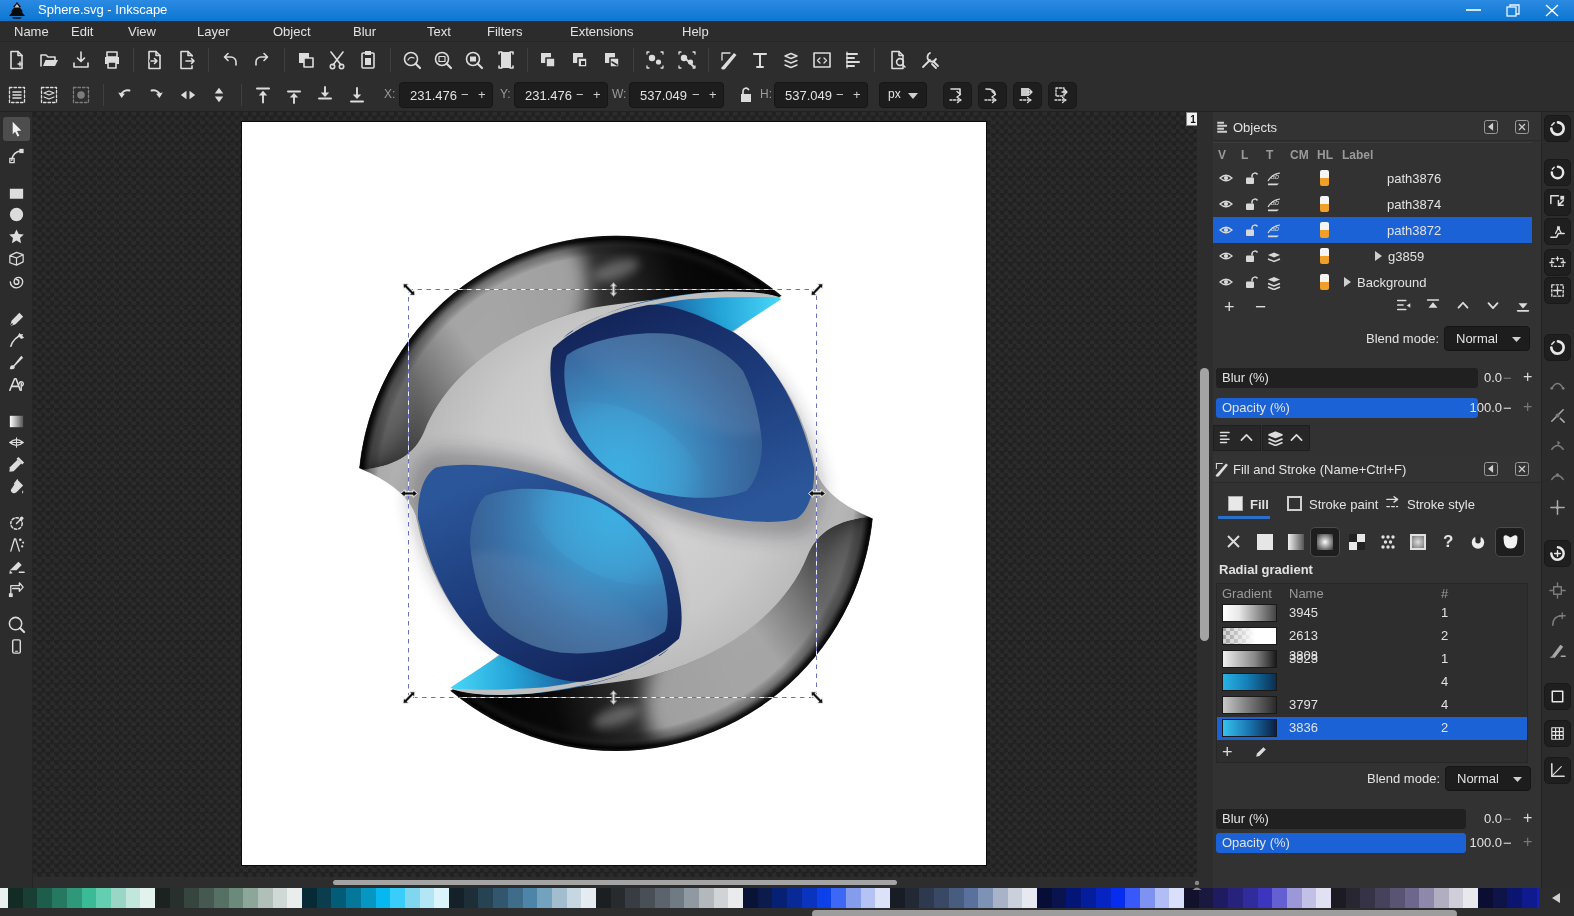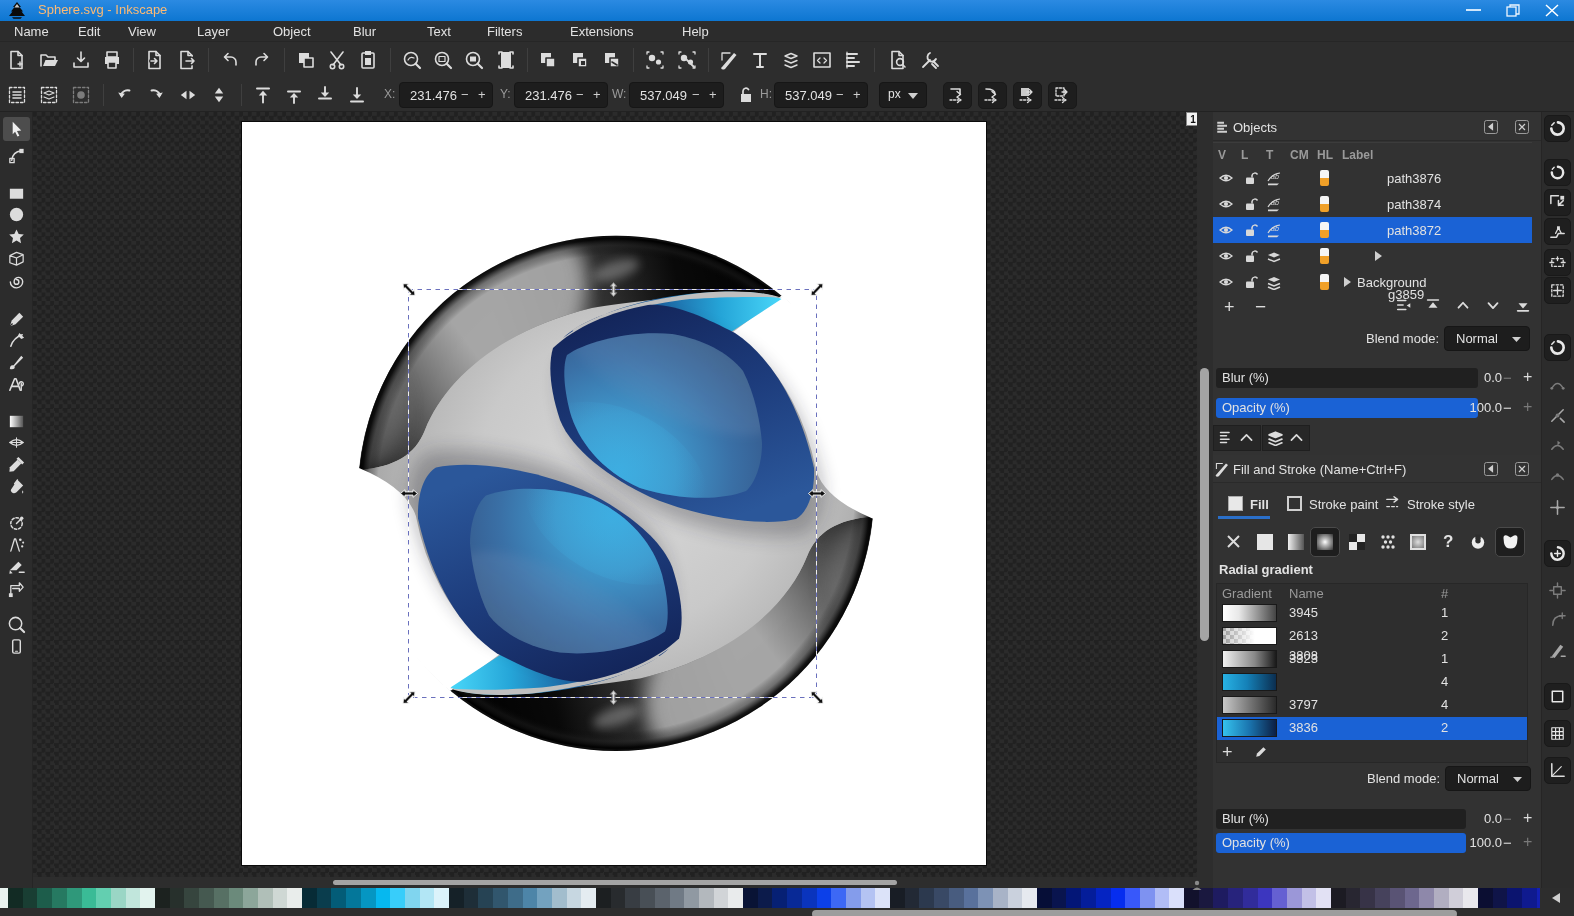--- a/index.html
+++ b/index.html
@@ -8,32 +8,32 @@
 .gray{color:#9a9a9a;}
 svg{display:block;}
 </style></head><body>
 
 <div class="a" style="left:0;top:0;width:1574px;height:21px;background:linear-gradient(#2b8ae2,#0d76d1);"></div>
 <svg class="a" style="left:8px;top:2px" width="18" height="17" viewBox="0 0 18 17">
 <path d="M9 0 L13 5 L11.5 5 L15 9.5 L13.5 9.5 L17 14 L1 14 L4.5 9.5 L3 9.5 L6.5 5 L5 5 Z" fill="#0b0b0b"></path>
 <path d="M9 2 L11.6 5.4 L6.4 5.4 Z" fill="#e8e8e8" opacity=".85"></path>
 <path d="M4 15.2 h10 l-1.5 1.6 h-7 Z" fill="#0b0b0b"></path>
   </svg>
-<div class="a txt" style="left:38px;top:2px;font-size:13px;color:#fdba74;">Sphere.svg - Inkscape</div>
+<div class="a txt" style="left:38px;top:2px;font-size:13px;color:#ffffff;">Sphere.svg - Inkscape</div>
 <div class="a" style="left:1466px;top:9px;width:15px;height:2px;background:#cfe6fa;"></div>
 <svg class="a" style="left:1506px;top:4px" width="14" height="13" viewBox="0 0 14 13">
 <rect x="1" y="3" width="9" height="9" fill="none" stroke="#eef6fd" stroke-width="1.3"></rect>
 <path d="M4 3 V1 H13 V10 H10" fill="none" stroke="#eef6fd" stroke-width="1.3"></path>
   </svg>
 <svg class="a" style="left:1545px;top:4px" width="14" height="13" viewBox="0 0 14 13">
 <path d="M1 1 L13 12 M13 1 L1 12" stroke="#fff" stroke-width="1.5"></path>
   </svg>
 <div class="a" style="left:0;top:21px;width:1574px;height:21px;background:#2c2c2c;border-bottom:1px solid #262626;"></div>
 <div class="a txt" style="left:14px;top:24px;">Name</div>
-<div class="a txt" style="left:78px;top:24px;">Edit</div>
+<div class="a txt" style="left:71px;top:24px;">Edit</div>
 <div class="a txt" style="left:128px;top:24px;">View</div>
 <div class="a txt" style="left:197px;top:24px;">Layer</div>
 <div class="a txt" style="left:273px;top:24px;">Object</div>
 <div class="a txt" style="left:353px;top:24px;">Blur</div>
 <div class="a txt" style="left:427px;top:24px;">Text</div>
 <div class="a txt" style="left:487px;top:24px;">Filters</div>
 <div class="a txt" style="left:570px;top:24px;">Extensions</div>
 <div class="a txt" style="left:682px;top:24px;">Help</div>
 <div class="a" style="left:0;top:42px;width:1574px;height:36px;background:#2d2d2d;"></div>
 <div class="a" style="left:0;top:78px;width:1574px;height:34px;background:#2d2d2d;border-bottom:1px solid #222;"></div>
@@ -585,21 +585,21 @@
     <path d="M9 7.5 V5.5 a3 3 0 0 1 5.5-1" fill="none" stroke="#d8d8d8" stroke-width="1.5"></path>
   </svg>
 <svg class="a" style="left:1266px;top:248px" width="16" height="16" viewBox="0 0 16 16">
     <path d="M2 7 l6-2.5 6 2.5 -6 2.5Z" fill="#d8d8d8"></path>
     <path d="M2 11 l6 2.5 6-2.5" fill="none" stroke="#d8d8d8" stroke-width="1.4"></path>
   </svg>
 <div class="a" style="left:1320px;top:248px;width:9px;height:16px;border-radius:2px;background:linear-gradient(#f5f5f5 50%,#f0a028 50%);"></div>
 <svg class="a" style="left:1374px;top:251px" width="8" height="10" viewBox="0 0 8 10">
     <path d="M1 0 L8 5 L1 10Z" fill="#cfcfcf"></path>
   </svg>
-<div class="a txt" style="left:1388px;top:249px;margin-top:38px;">g3859</div>
+<div class="a txt" style="left:1388px;top:249px;">g3859</div>
 <svg class="a" style="left:1218px;top:274px" width="16" height="16" viewBox="0 0 16 16">
     <path d="M2 8 Q8 2.5 14 8 Q8 13.5 2 8 Z" fill="none" stroke="#d8d8d8" stroke-width="1.3"></path>
     <circle cx="8" cy="8" r="2.1" fill="#d8d8d8"></circle>
   </svg>
 <svg class="a" style="left:1243px;top:274px" width="16" height="16" viewBox="0 0 16 16">
     <rect x="3" y="7.5" width="8" height="6.5" rx="1" fill="#d8d8d8"></rect>
     <path d="M9 7.5 V5.5 a3 3 0 0 1 5.5-1" fill="none" stroke="#d8d8d8" stroke-width="1.5"></path>
   </svg>
 <svg class="a" style="left:1266px;top:274px" width="16" height="16" viewBox="0 0 16 16">
     <path d="M2 5.5 l6-2.5 6 2.5 -6 2.5Z" fill="#d8d8d8"></path>

